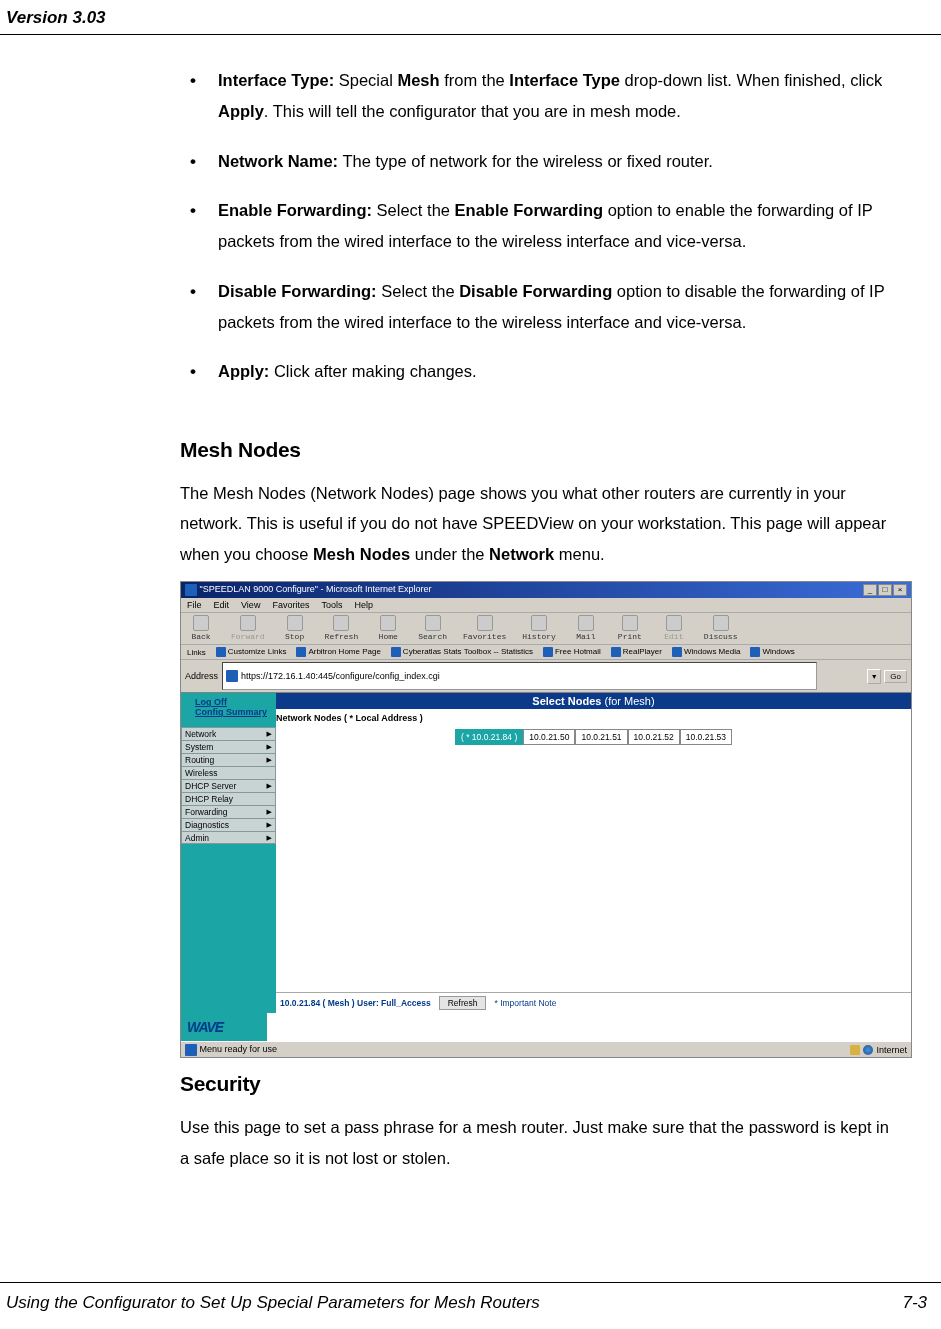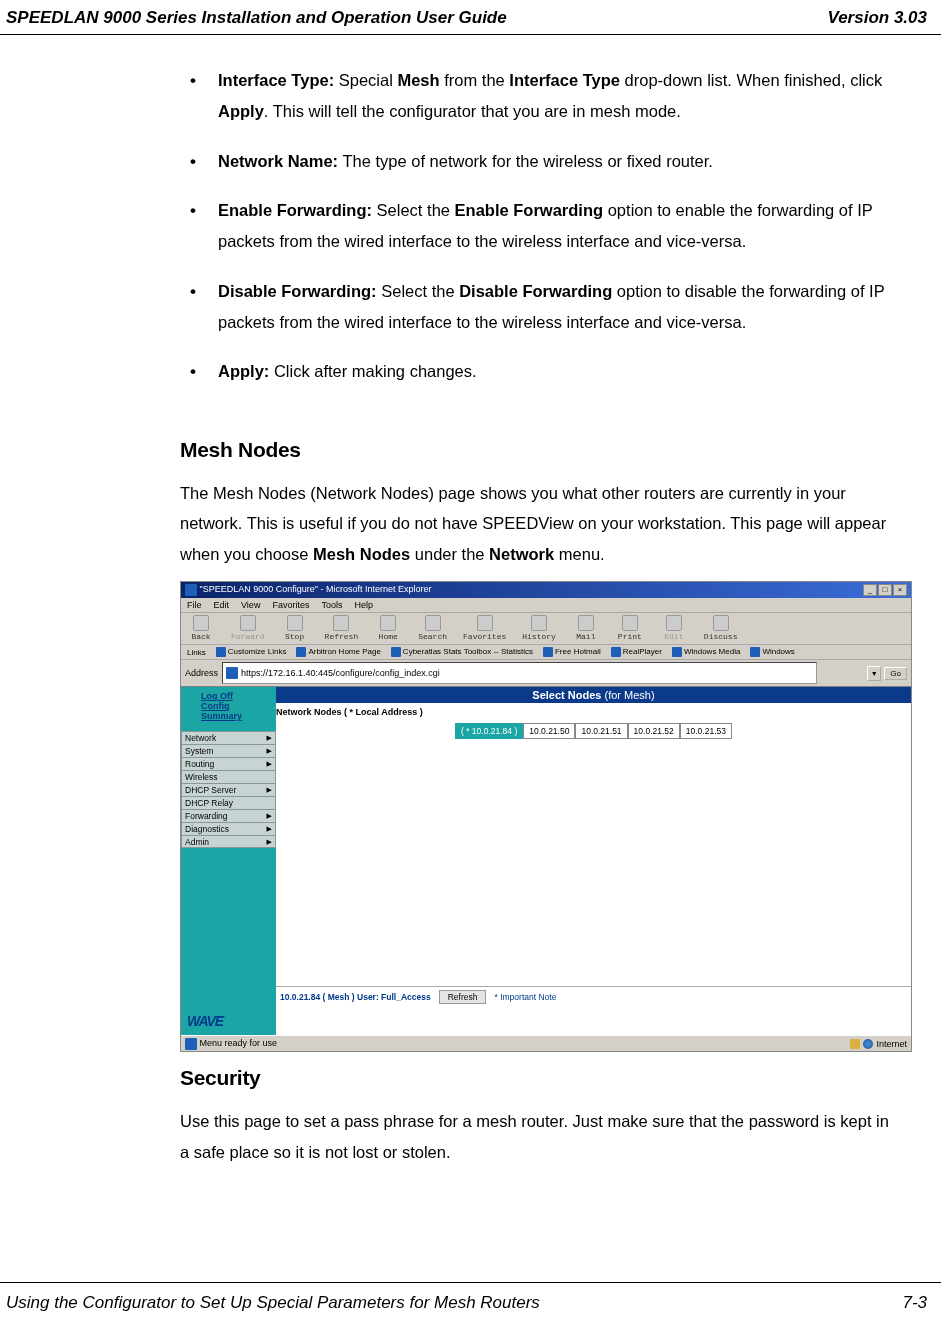--- a/index.html
+++ b/index.html
@@ -159,21 +159,21 @@
       gap: 4px;
       align-items: center;
       font-size: 9px;
       border-bottom: 1px solid #808080;
     }
     .address-field {
       flex: 1;
       background: #fff;
       border: 1px inset #999;
       padding: 1px 3px;
-      height: 22px;
+      height: 28px;
       display: flex;
       align-items: center;
       gap: 3px;
     }
     .go-btn {
       background: #d4d0c8;
       border: 1px outset #fff;
       padding: 1px 5px;
       font-size: 8px;
     }
@@ -197,21 +197,21 @@
       display: flex;
       height: 320px;
     }
     .sidebar {
       width: 95px;
       background: #1ba5a5;
       color: #fff;
       font-size: 9px;
     }
     .sidebar-top {
-      padding: 4px 4px 10px 20px;
+      padding: 4px 4px 10px 14px;
     }
     .sidebar-top a {
       color: #0b3a8a;
       text-decoration: underline;
       font-weight: bold;
       display: block;
       font-size: 9px;
     }
     .sidebar-menu {
       list-style: none;
@@ -359,38 +359,37 @@
     .ie-icon {
       display:inline-block;
       width:12px;
       height:12px;
       background:#1e5fb8;
       border-radius:1px;
       vertical-align:middle;
     }
     .sidebar-wave-footer{
       background:#1ba5a5;
-      width:95px;
+      width:86px;
       height:28px;
       color:#fff;
       display:flex;
       align-items:center;
       padding-left:6px;
     }
     .page-bottom-row{
       display:flex;
       background:#fff;
     }
     .disabled-tb{color:#999;}
   </style>
 </head>
 <body>
 
 <div class="header">
-  <span>SPEEDLAN 9000 Series Installation and Operation User Guide</span>
   <span>Version 3.03</span>
 </div>
 
 <div class="content">
 
   <ul class="bullet-list">
     <li><span class="bold">Interface Type:</span><span> Special </span><span class="bold">Mesh</span><span> from the </span><span class="bold">Interface Type</span><span> drop-down list. When finished, click </span><span class="bold">Apply</span><span>. This will tell the configurator that you are in mesh mode.</span></li>
     <li><span class="bold">Network Name:</span><span> The type of network for the wireless or fixed router.</span></li>
     <li><span class="bold">Enable Forwarding:</span><span> Select the </span><span class="bold">Enable Forwarding</span><span> option to enable the forwarding of IP packets from the wired interface to the wireless interface and vice-versa.</span></li>
     <li><span class="bold">Disable Forwarding:</span><span> Select the </span><span class="bold">Disable Forwarding</span><span> option to disable the forwarding of IP packets from the wired interface to the wireless interface and vice-versa.</span></li>

